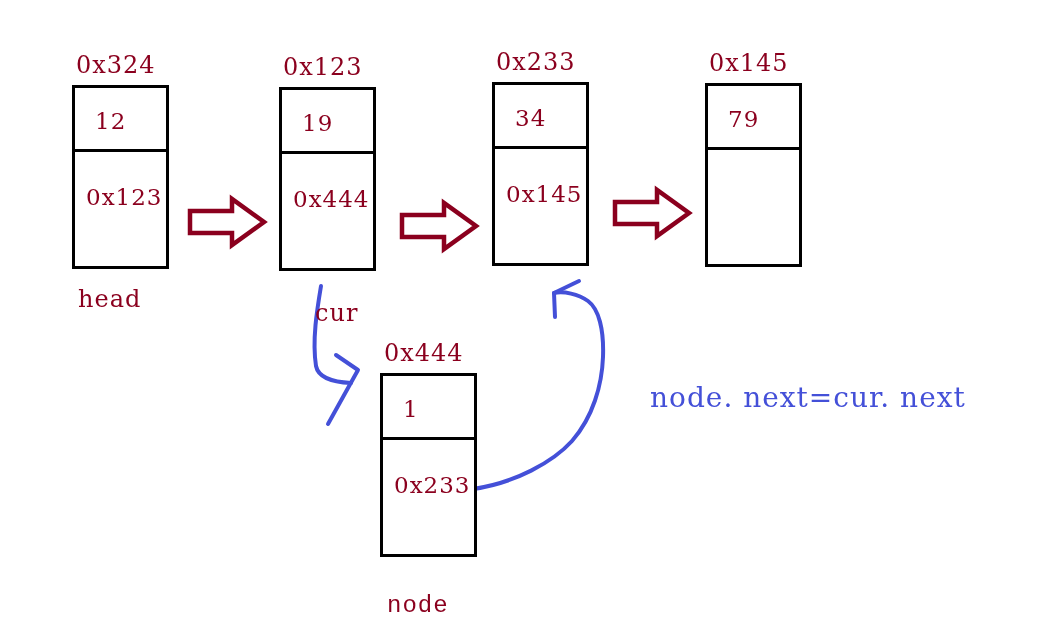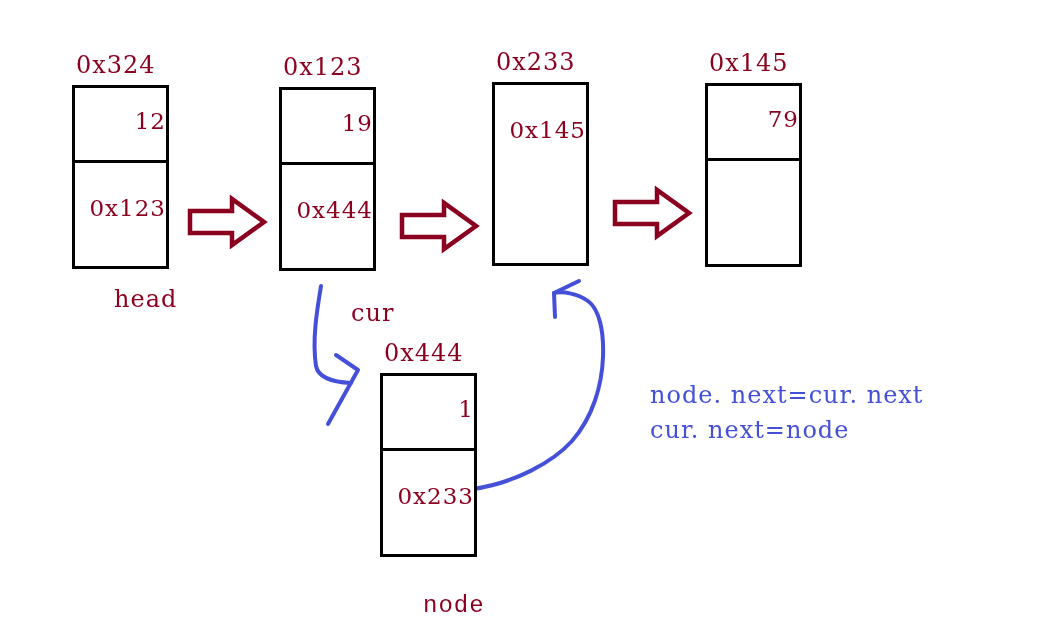--- a/index.html
+++ b/index.html
@@ -12,21 +12,20 @@
   body{
     background:var(--bg);
     font-family:"DejaVu Serif", serif;
   }
   #canvas{
     position:relative;
     width:1044px;
     height:639px;
     background:var(--bg);
     overflow:hidden;
-    text-align:right;
   }
   #strokes{
     position:absolute;
     left:0;top:0;
     width:1044px;height:639px;
   }
   .red-arrow{
     stroke:var(--maroon);
     fill:var(--bg);
     stroke-width:4.5;
@@ -55,49 +54,48 @@
     background:var(--bg);
   }
   .cell{
     box-sizing:border-box;
     color:var(--maroon);
     font-size:23px;
     letter-spacing:1px;
     white-space:nowrap;
   }
   .cell.value{
-    height:75px;
+    height:64px;
     border-bottom:3px solid var(--box-border);
     padding:20px 0 0 20px;
   }
   .cell.next{
     height:95px;
     padding:32px 0 0 11px;
   }
   .nlabel{
     position:absolute;
     color:var(--maroon);
     font-size:24px;
     letter-spacing:1px;
     white-space:nowrap;
-    margin-left:36px;
   }
   .n1{left:72px;top:85px;}
   .n1 .nlabel{top:200px;left:6px;}
   .n2{left:279px;top:87px;}
   .n2 .nlabel{top:212px;left:36px;}
   .n3{left:492px;top:82px;}
   .n4{left:705px;top:83px;}
   .n5{left:380px;top:373px;}
   .n5 .nlabel{top:219px;left:7px;font-family:Liberation Mono, monospace;}
   .code{
     position:absolute;
     left:650px;
     color:var(--blue);
-    font-size:24px;
+    font-size:28px;
     letter-spacing:1px;
     white-space:nowrap;
   }
   .code.line1{top:381px;}
   .code.line2{top:416px;}
 </style>
 </head>
 <body>
 
 <div id="canvas">
@@ -129,20 +127,21 @@
     <div class="box">
       <div class="cell value">19</div>
       <div class="cell next">0x444</div>
     </div>
     <div class="nlabel">cur</div>
   </div>
 
   <div class="node n3">
     <div class="addr">0x233</div>
     <div class="box">
+      <div class="cell value">34</div>
       <div class="cell next">0x145</div>
     </div>
   </div>
 
   <div class="node n4">
     <div class="addr">0x145</div>
     <div class="box">
       <div class="cell value">79</div>
     </div>
   </div>
@@ -150,15 +149,14 @@
   <div class="node n5">
     <div class="addr">0x444</div>
     <div class="box">
       <div class="cell value">1</div>
       <div class="cell next">0x233</div>
     </div>
     <div class="nlabel">node</div>
   </div>
 
   <div class="code line1">node. next=cur. next</div>
-  <div class="code line2">cur. next=node</div>
 
 </div>
 
 </body></html>

